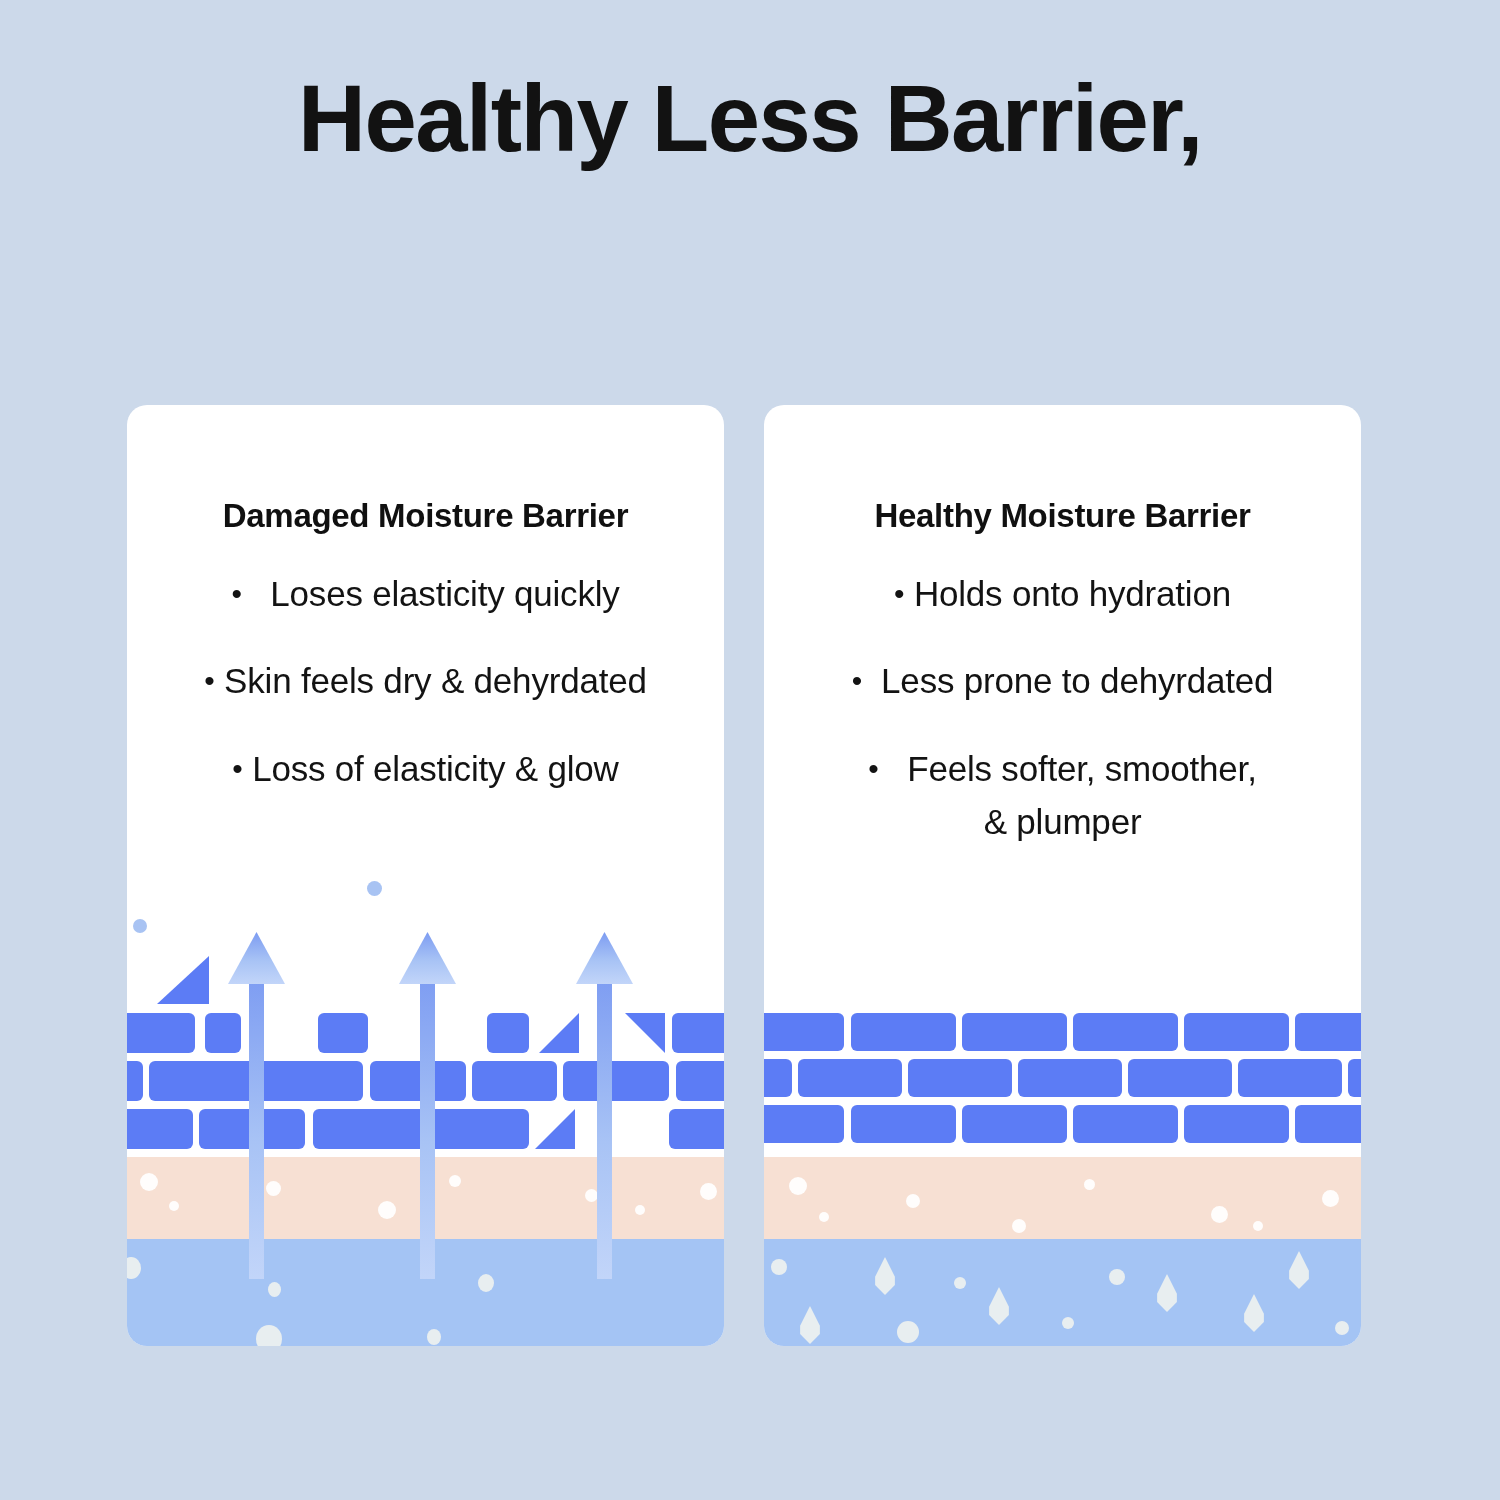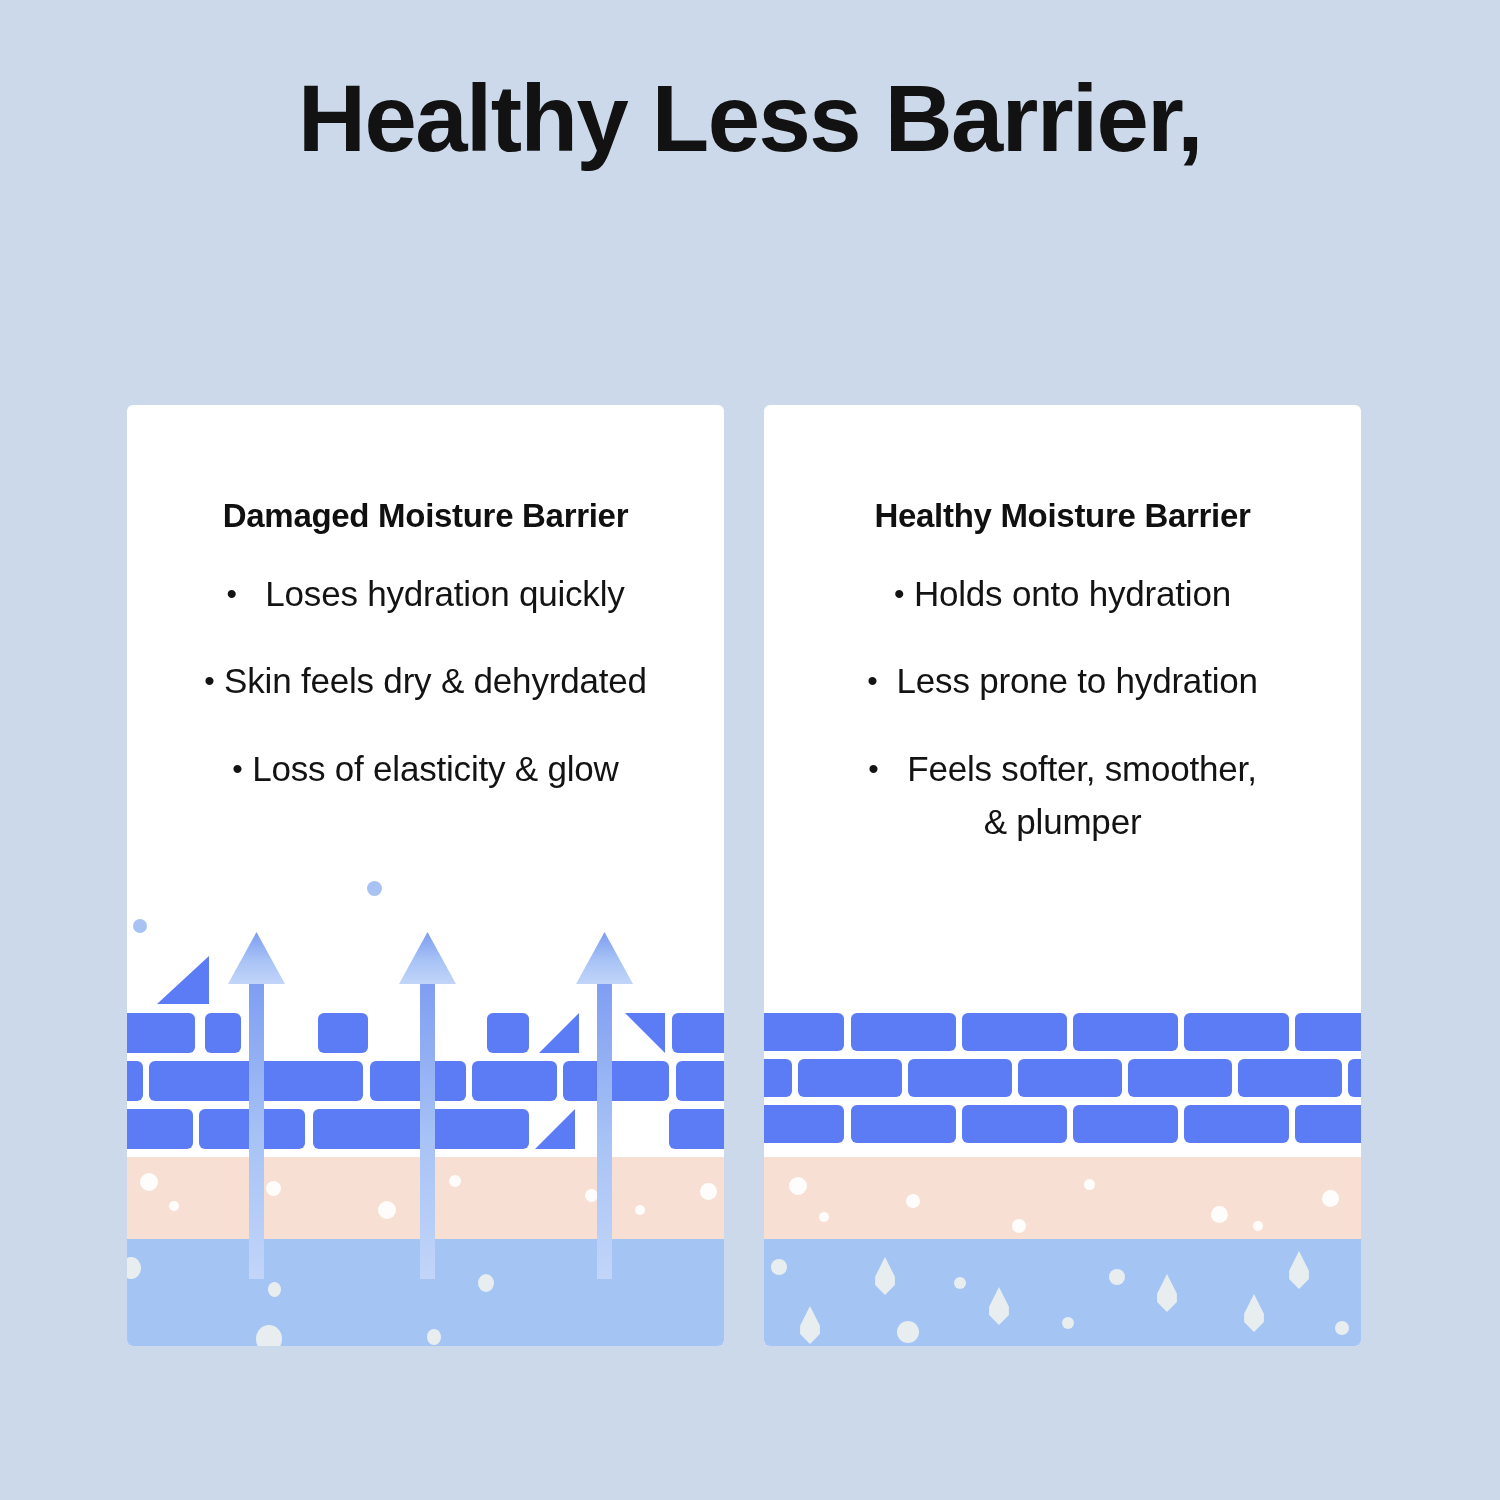--- a/index.html
+++ b/index.html
@@ -30,21 +30,21 @@
   }
   .title .l2{ display:block; }
 
   
   .card{
     position:absolute;
     top:405px;
     width:597px;
     height:941px;
     background:#ffffff;
-    border-radius:6px;
+    border-radius:20px;
     overflow:hidden;
   }
   #card-damaged{ left:127px; }
   #card-healthy{ left:764px; }
 
   .card-heading{
     position:absolute;
     left:0; top:92px;
     width:100%;
     text-align:center;
@@ -137,21 +137,21 @@
     <span>Healthy Less Barrier,</span>
   </div>
 
   <div class="card" id="card-damaged">
 
     <div class="card-heading">Damaged Moisture Barrier</div>
 
     <div class="bullets">
       <div class="bullet">
         <span class="dot">•</span>
-        &nbsp; <span>Loses hydration quickly</span>
+        &nbsp; <span>Loses elasticity quickly</span>
       </div>
       <div class="bullet">
         <span class="dot">•</span>
         <span>Skin feels dry &amp; dehyrdated</span>
       </div>
       <div class="bullet">
         <span class="dot">•</span>
         <span>Loss of elasticity &amp; glow</span>
       </div>
     </div>
@@ -240,21 +240,21 @@
 
     <div class="card-heading">Healthy Moisture Barrier</div>
 
     <div class="bullets">
       <div class="bullet">
         <span class="dot">•</span>
         <span>Holds onto hydration</span>
       </div>
       <div class="bullet">
         <span class="dot">•</span>
-        &nbsp;<span>Less prone to hydration</span>
+        &nbsp;<span>Less prone to dehyrdated</span>
       </div>
       <div class="bullet" style="margin-bottom:12px;">
         <span class="dot">•</span>
         &nbsp; <span>Feels softer, smoother,</span>
       </div>
       <div class="bullet">
         <span>&amp; plumper</span>
       </div>
     </div>
 

